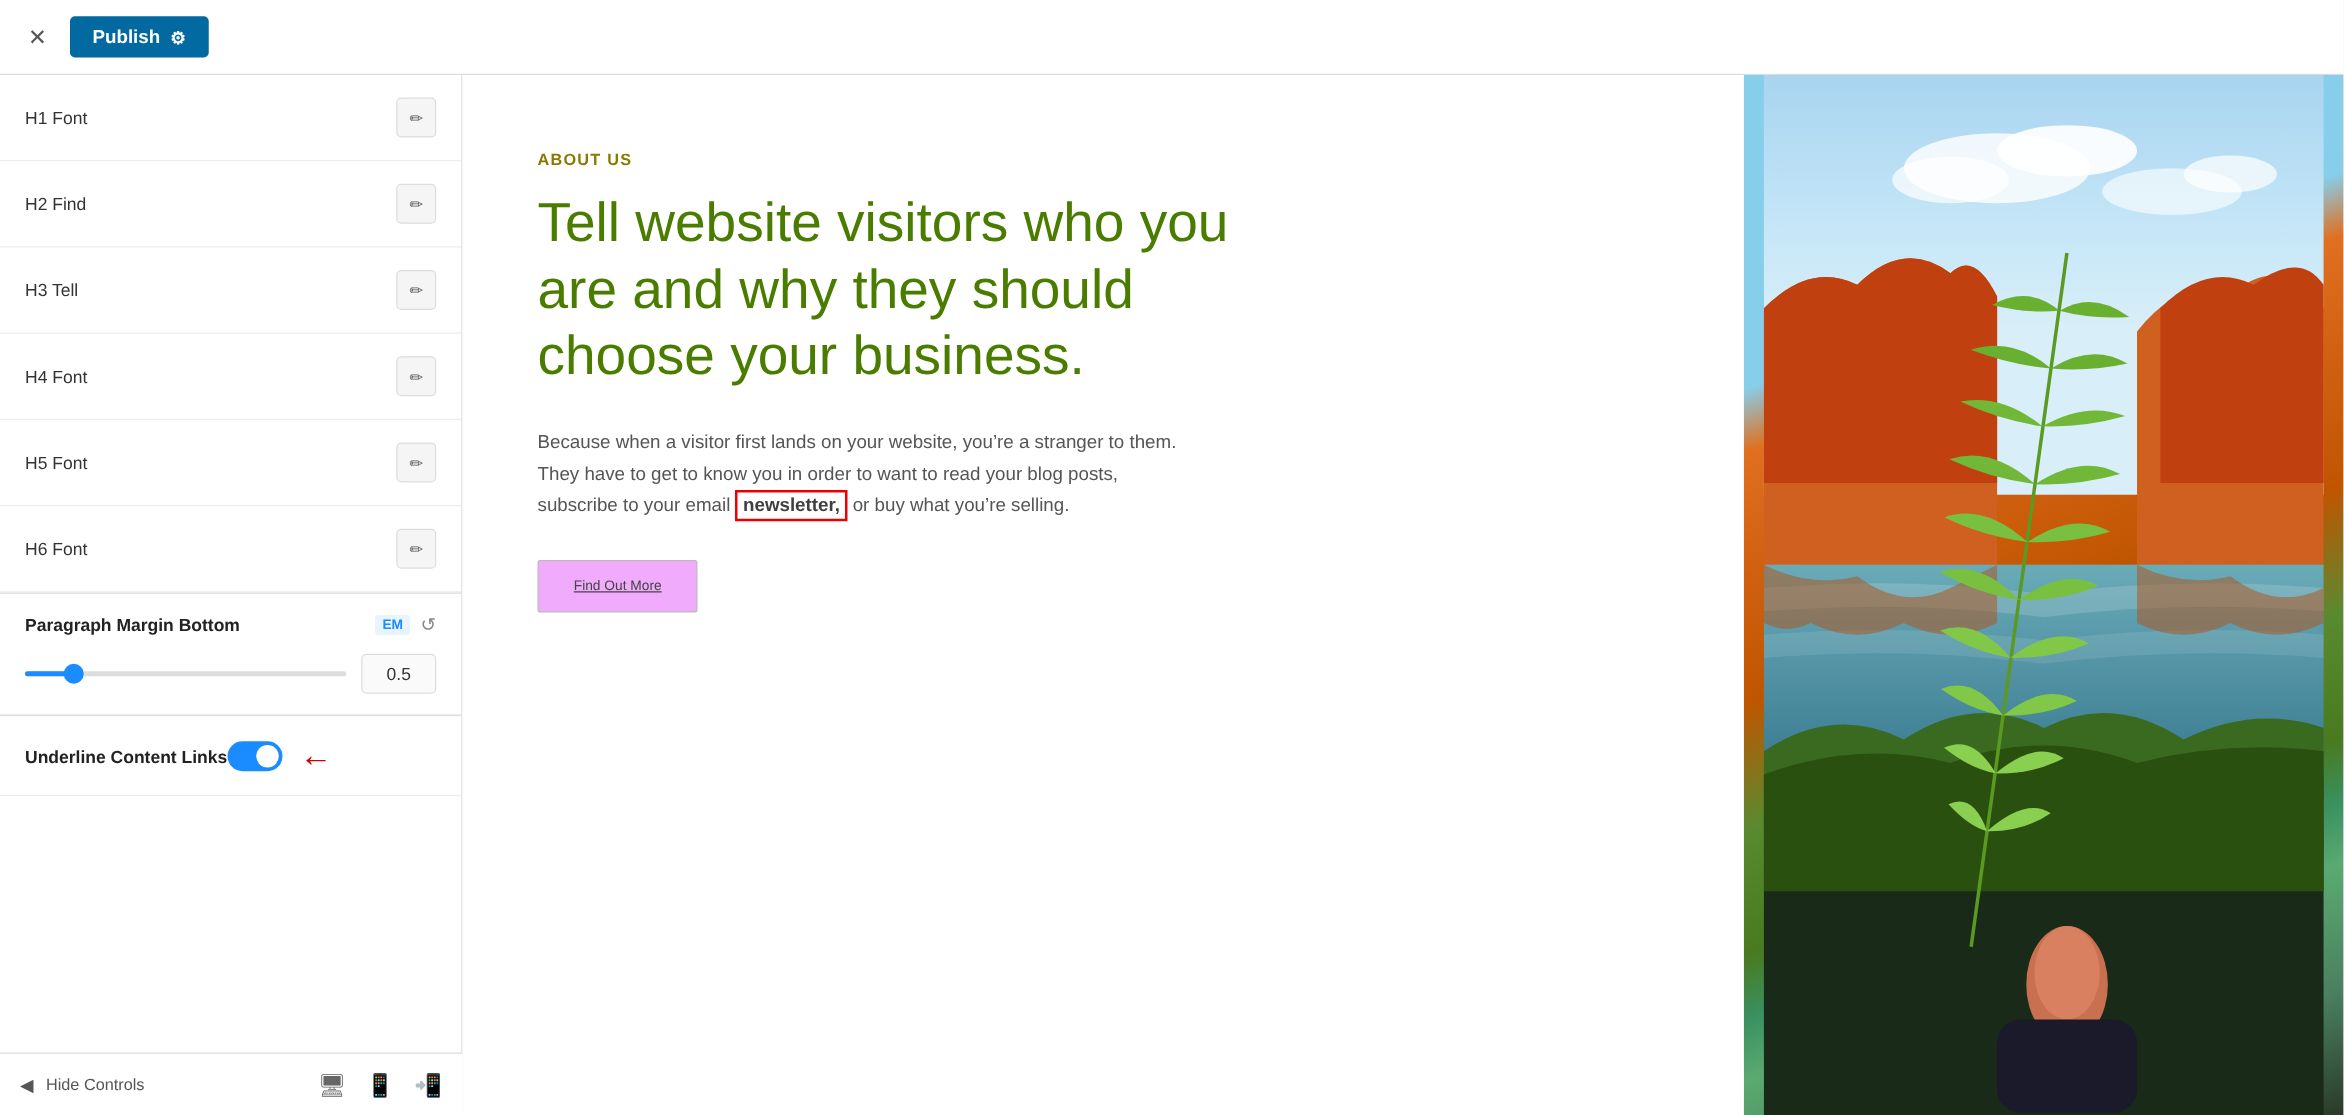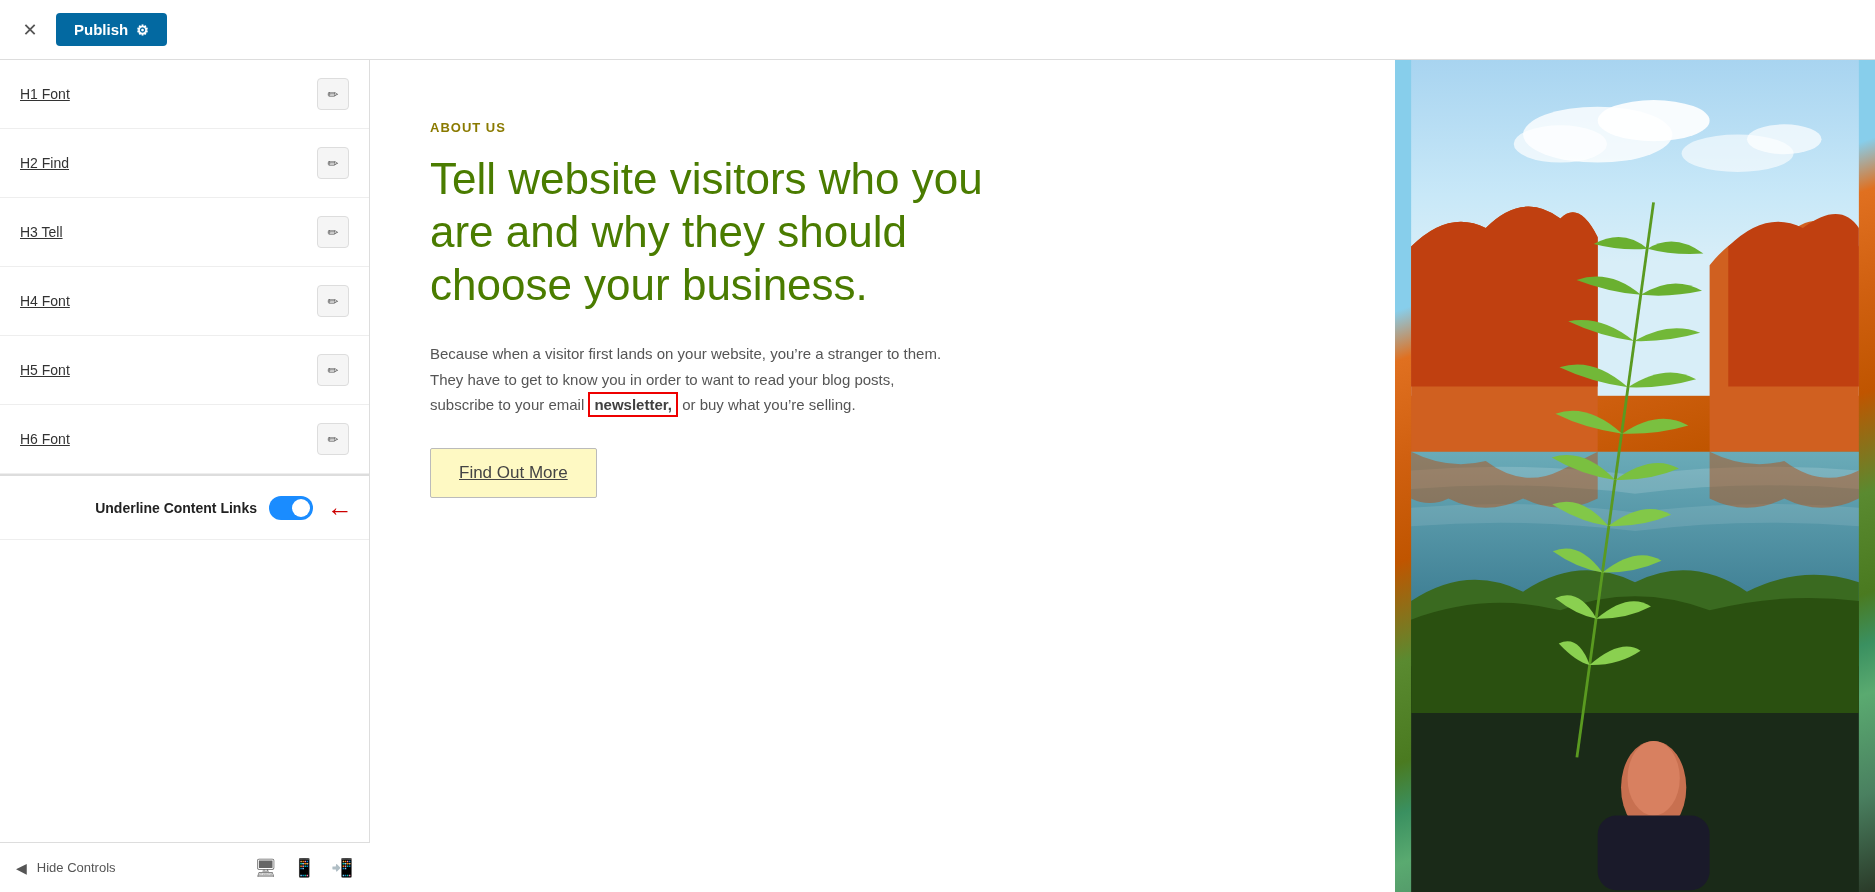--- a/index.html
+++ b/index.html
@@ -80,21 +80,20 @@
       display: flex;
       align-items: center;
       justify-content: space-between;
       padding: 18px 20px;
       border-bottom: 1px solid #eee;
     }
     .font-row-label {
       font-size: 14px;
       color: #333;
       font-weight: 400;
-      text-decoration: underline;
     }
     .font-edit-btn {
       width: 32px;
       height: 32px;
       background: #f5f5f5;
       border: 1px solid #ddd;
       border-radius: 4px;
       display: flex;
       align-items: center;
       justify-content: center;
@@ -187,22 +186,21 @@
       background: #fafafa;
     }
 
     .underline-section {
       padding: 16px 20px;
       border-bottom: 1px solid #eee;
     }
     .underline-row {
       display: flex;
       align-items: center;
-      justify-content: flex-end;
-      gap: 12px;
+      justify-content: flex-start;
     }
     .underline-label {
       font-size: 14px;
       font-weight: 600;
       color: #222;
     }
     .toggle-with-arrow {
       display: flex;
       align-items: center;
       gap: 14px;
@@ -301,25 +299,25 @@
       display: inline;
       color: #404040;
       font-weight: 600;
       border: 2.5px solid #e00;
       padding: 2px 4px;
     }
     .find-out-btn {
       display: inline-block;
       border: 1px solid #bbb;
       padding: 14px 28px;
-      font-size: 17px;
+      font-size: 11px;
       color: #444;
       text-decoration: underline;
       cursor: pointer;
-      background: #fef9c3;
+      background: #f0abfc;
       border-radius: 2px;
       margin-top: 10px;
     }
 
     
     .right-image {
       width: 480px;
       flex-shrink: 0;
       position: relative;
       overflow: hidden;
@@ -390,20 +388,36 @@
     </div>
           <div class="font-row">
       <span class="font-row-label">H6 Font</span>
       <button class="font-edit-btn">✏</button>
     </div>
         </div>
     </div>
 
     <div class="divider"></div>
 
+    <div class="margin-section">
+      <div class="margin-section-header">
+        <span class="margin-label">Paragraph Margin Bottom</span>
+        <div class="margin-controls-right">
+          <span class="em-badge">EM</span>
+          <button class="reset-btn">↺</button>
+        </div>
+      </div>
+      <div class="slider-row">
+        <div class="slider-track">
+          <div class="slider-fill"></div>
+          <div class="slider-thumb"></div>
+        </div>
+        <input class="value-input" type="text" value="0.5" style="">
+      </div>
+    </div>
 
     <div class="divider"></div>
 
     <div class="underline-section">
       <div class="underline-row">
         <span class="underline-label">Underline Content Links</span>
         <div class="toggle-with-arrow">
           <div class="toggle">
             <div class="toggle-knob"></div>
           </div>

